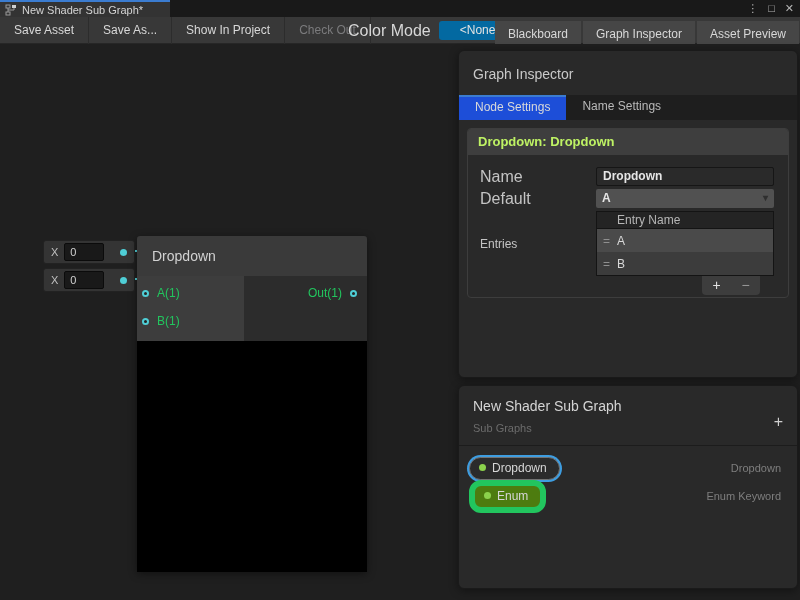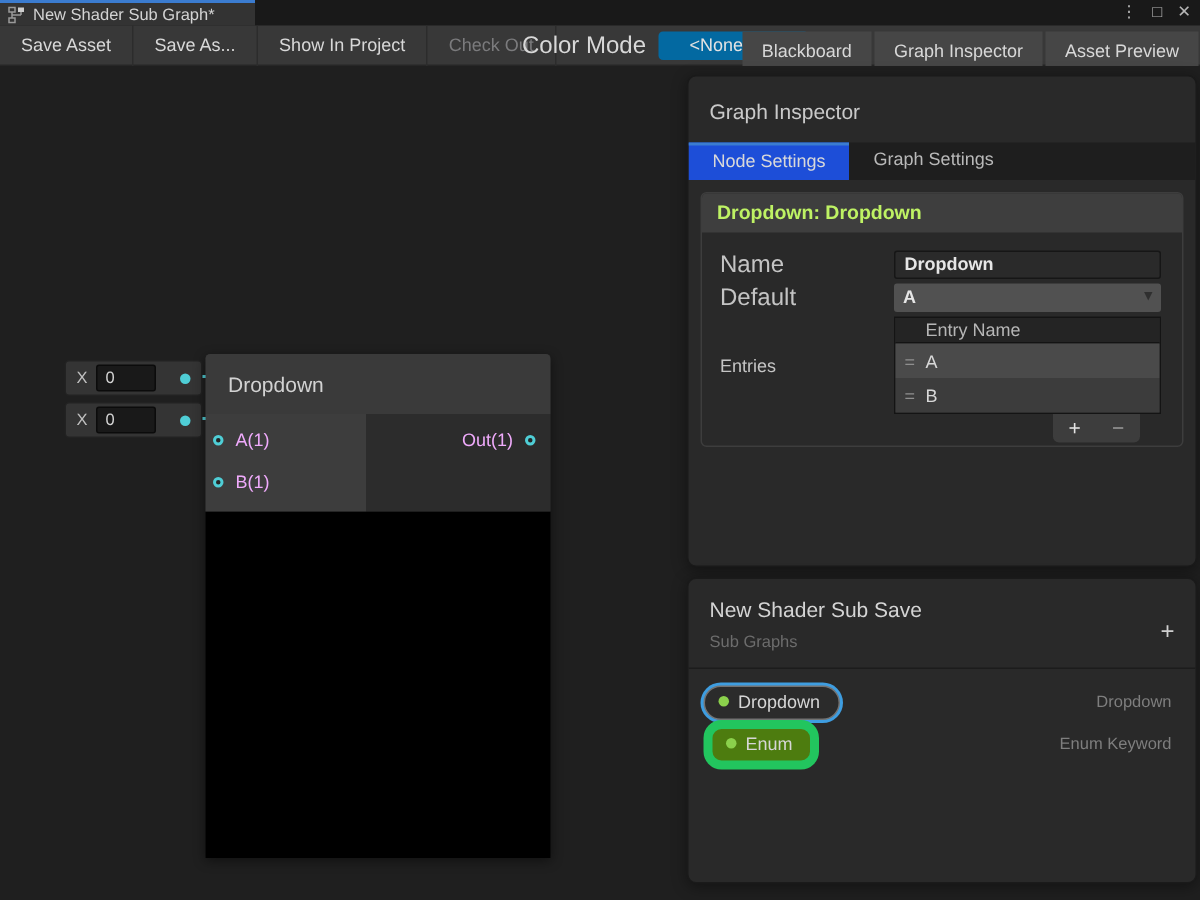--- a/index.html
+++ b/index.html
@@ -37,21 +37,21 @@
 
   .pnode { position:absolute; left:137px; top:192px; width:230px;
     box-shadow:0 2px 8px rgba(0,0,0,.45); border-radius:3px 3px 0 0; }
   .pnode-header { height:40px; background:#3a3a3a; border-radius:3px 3px 0 0;
     font-size:14px; color:#d2d2d2; line-height:40px; padding-left:15px; }
   .pnode-body { display:flex; height:65px; }
   .pnode-in { width:107px; background:#3d3d3d; position:relative; }
   .pnode-out { flex:1; background:#2c2c2c; position:relative; }
   .port-row { position:absolute; display:flex; align-items:center; gap:8px; }
   .port-circle { width:7px; height:7px; border:2px solid #4fced6; border-radius:50%; background:#252525; }
-  .port-label { font-size:12px; color:#f0abfc; }
+  .port-label { font-size:12px; color:#22c55e; }
   .pnode-preview { height:231px; background:#000000; }
 
   .vwidget { position:absolute; left:43px; width:92px; height:24px; background:#343434;
     border:1px solid #222222; border-radius:3px; display:flex; align-items:center; padding:0 7px; }
   .vw-axis { font-size:11px; color:#c0c0c0; margin-right:6px; }
   .vw-field { width:40px; height:18px; background:#191919; border:1px solid #0b0b0b; border-radius:2px;
     font-size:11px; color:#d2d2d2; line-height:16px; padding-left:5px; }
   .vw-dot { width:7px; height:7px; background:#4fced6; border-radius:50%; margin-left:auto; }
 
   
@@ -184,21 +184,21 @@
       </div>
     </div>
     <div class="pnode-preview"></div>
   </div>
 </div>
 
 <div class="panel inspector">
   <div class="insp-title">Graph Inspector</div>
   <div class="tabstrip">
     <div class="tab active">Node Settings</div>
-    <div class="tab">Graph Settings</div>
+    <div class="tab">Name Settings</div>
   </div>
 
   <div class="section">
     <div class="section-header">Dropdown: Dropdown</div>
     <div class="section-body">
       <div class="frow">
         <div class="frow-label">Name</div>
         <div class="frow-ctl">
           <div class="txt-input">Dropdown</div>
         </div>
@@ -229,21 +229,21 @@
       <div class="list-footer">
         <div class="lf-btn">+</div>
         <div class="lf-btn dim">−</div>
       </div>
     </div>
   </div>
 </div>
 
 <div class="panel blackboard">
   <div class="bb-header">
-    <div class="bb-title">New Shader Sub Save</div>
+    <div class="bb-title">New Shader Sub Graph</div>
     <div class="bb-sub">Sub Graphs</div>
     <div class="bb-add">+</div>
   </div>
   <div class="bb-rows">
     <div class="bb-row">
       <div class="pill selected">
         <span class="pill-dot"></span>
         <span>Dropdown</span>
       </div>
       <span class="bb-type">Dropdown</span>

